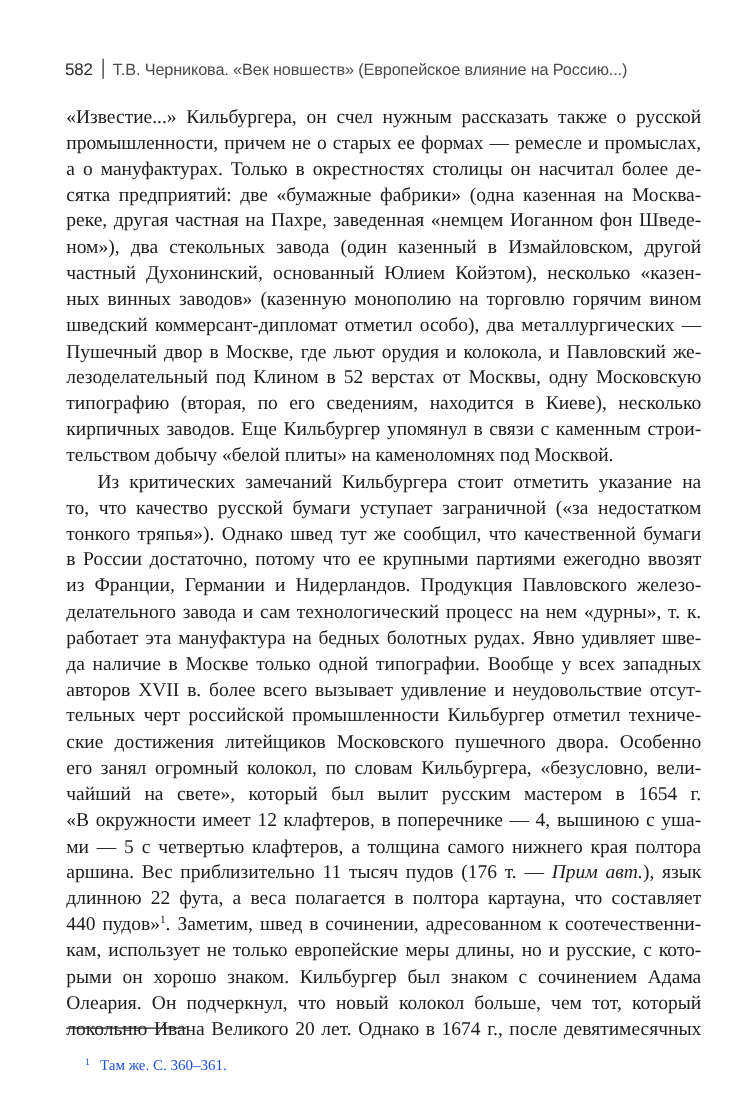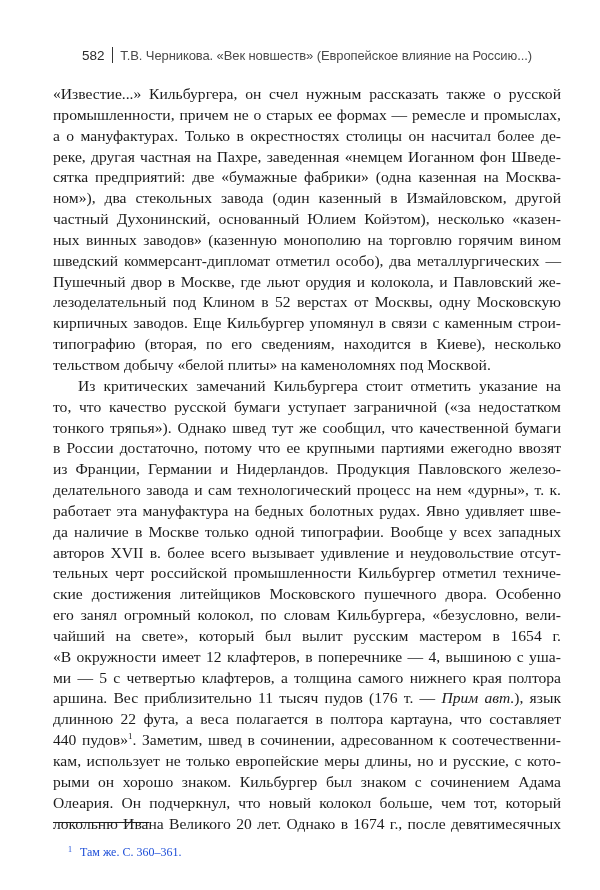--- a/index.html
+++ b/index.html
@@ -1,20 +1,20 @@
 <!DOCTYPE html>
 <html><head>
 <meta charset="utf-8">
 <style>
   html, body { margin: 0; padding: 0; background: #ffffff; }
   body { width: 600px; height: 890px; position: relative; overflow: hidden; color: #1e1e1e; }
   .page-header {
     position: absolute; left: 52px; top: 47px; width: 510px;
     font-family: "Liberation Sans", sans-serif; font-size: 13.5px; color: #2a2a2a;
-    letter-spacing: -0.1px; white-space: nowrap; text-align: center;
+    letter-spacing: -0.1px; white-space: nowrap;
   }
   .page-header .num { font-weight: normal; }
   .page-header .sep { display: inline-block; width: 1px; height: 16px; background: #333; vertical-align: -3px; margin: 0 7px 0 8px; }
   .page-header .title { color: #4a4a4a; font-size: 13px; }
   .body-text {
     position: absolute; left: 53px; top: 84px; width: 508px;
     font-family: "Liberation Serif", serif; font-size: 15.6px; line-height: 20.85px;
     text-align: justify; color: #1c1c1c;
   }
   .line { display: block; text-align: justify; text-align-last: justify; white-space: nowrap; }
@@ -33,30 +33,30 @@
 <body>
 
 <div class="page-header">
   <span class="num">582</span><span class="sep"></span><span class="title">Т.В. Черникова. «Век новшеств» (Европейское влияние на Россию...)</span>
 </div>
 
 <div class="body-text">
   <span class="line">«Известие...» Кильбургера, он счел нужным рассказать также о русской</span>
   <span class="line">промышленности, причем не о старых ее формах — ремесле и промыслах,</span>
   <span class="line">а о мануфактурах. Только в окрестностях столицы он насчитал более де-</span>
+  <span class="line">сятка предприятий: две «бумажные фабрики» (одна казенная на Москва-</span>
   <span class="line">реке, другая частная на Пахре, заведенная «немцем Иоганном фон Шведе-</span>
-  <span class="line">сятка предприятий: две «бумажные фабрики» (одна казенная на Москва-</span>
   <span class="line">ном»), два стекольных завода (один казенный в Измайловском, другой</span>
   <span class="line">частный Духонинский, основанный Юлием Койэтом), несколько «казен-</span>
   <span class="line">ных винных заводов» (казенную монополию на торговлю горячим вином</span>
   <span class="line">шведский коммерсант-дипломат отметил особо), два металлургических —</span>
   <span class="line">Пушечный двор в Москве, где льют орудия и колокола, и Павловский же-</span>
   <span class="line">лезоделательный под Клином в 52 верстах от Москвы, одну Московскую</span>
+  <span class="line">типографию (вторая, по его сведениям, находится в Киеве), несколько</span>
   <span class="line">кирпичных заводов. Еще Кильбургер упомянул в связи с каменным строи-</span>
-  <span class="line">типографию (вторая, по его сведениям, находится в Киеве), несколько</span>
   <span class="line last">тельством добычу «белой плиты» на каменоломнях под Москвой.</span>
   <span class="line indent">Из критических замечаний Кильбургера стоит отметить указание на</span>
   <span class="line">то, что качество русской бумаги уступает заграничной («за недостатком</span>
   <span class="line">тонкого тряпья»). Однако швед тут же сообщил, что качественной бумаги</span>
   <span class="line">в России достаточно, потому что ее крупными партиями ежегодно ввозят</span>
   <span class="line">из Франции, Германии и Нидерландов. Продукция Павловского железо-</span>
   <span class="line">делательного завода и сам технологический процесс на нем «дурны», т. к.</span>
   <span class="line">работает эта мануфактура на бедных болотных рудах. Явно удивляет шве-</span>
   <span class="line">да наличие в Москве только одной типографии. Вообще у всех западных</span>
   <span class="line">авторов XVII в. более всего вызывает удивление и неудовольствие отсут-</span>

